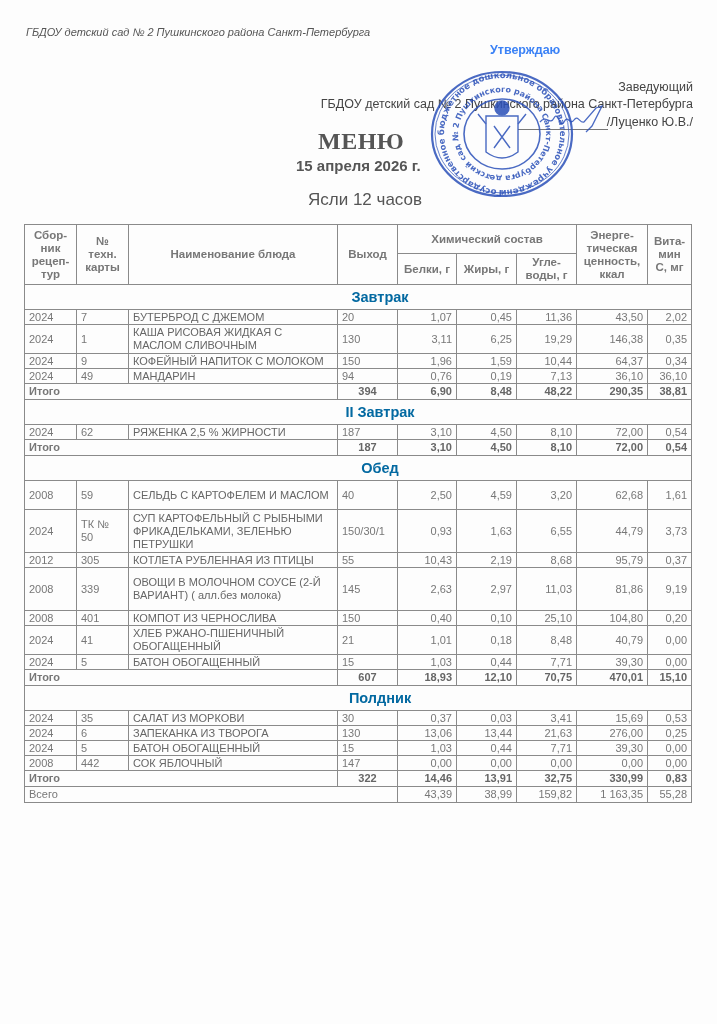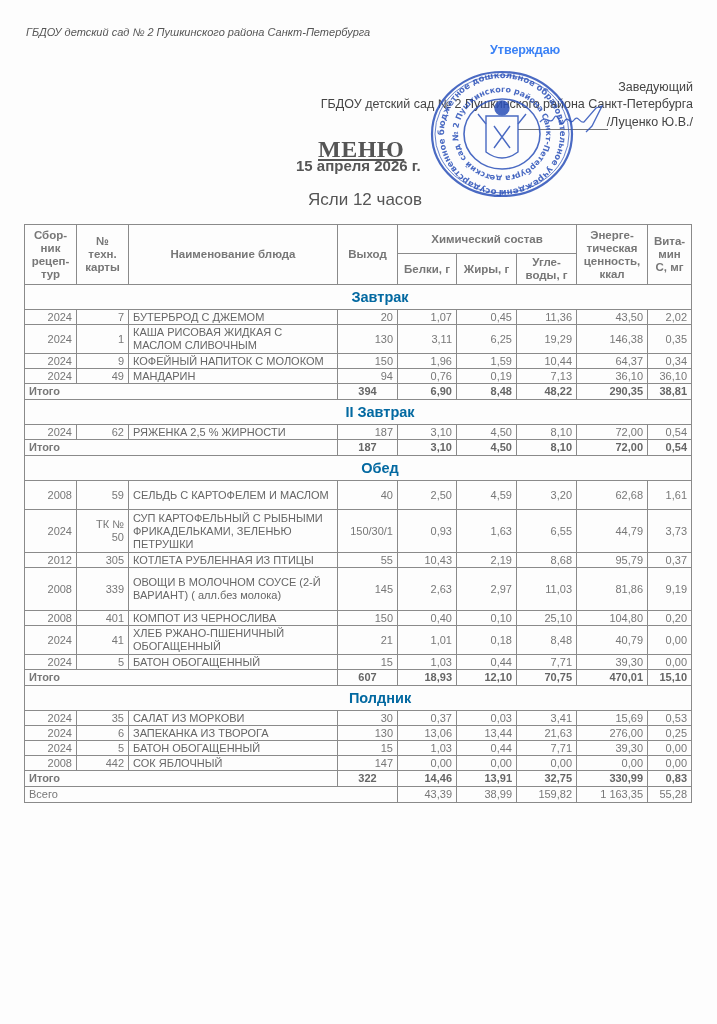--- a/index.html
+++ b/index.html
@@ -19,22 +19,22 @@
   .head-org {
     position: absolute; right: 24px; top: 97px; font-size: 12.5px; color: #444; white-space: nowrap;
   }
   .head-sign {
     position: absolute; right: 24px; top: 115px; font-size: 12.5px; color: #444;
   }
   .sign-line {
     position: absolute; left: 518px; top: 129px; width: 90px; height: 1px; background: #777;
   }
   .menu-title {
-    position: absolute; left: 318px; top: 136px; font-family: "Liberation Serif", "DejaVu Serif", serif;
-    font-size: 24px; font-weight: bold; color: #555; letter-spacing: 0.5px; text-decoration: underline;
+    position: absolute; left: 318px; top: 128px; font-family: "Liberation Serif", "DejaVu Serif", serif;
+    font-size: 24px; font-weight: bold; color: #555; letter-spacing: 0.5px;
   }
   .menu-date {
     position: absolute; left: 296px; top: 157px; font-size: 15px; font-weight: bold; color: #555;
   }
   .menu-group {
     position: absolute; left: 308px; top: 190px; font-size: 17px; font-weight: normal; color: #555;
   }
   
   .stamp {
     position: absolute; left: 428px; top: 68px; width: 148px; height: 130px;
@@ -53,21 +53,21 @@
   }
   table.menu th { font-weight: bold; color: #777; text-align: center; font-size: 11.5px; }
   th.h-top { height: 28px; }
   th.h-sub { height: 30px; }
   tr.section td {
     height: 24px; text-align: center; font-size: 14.5px; font-weight: bold; color: #0369a1; padding-left: 48px;
   }
   tr.item td { height: 14px; }
   tr.item.tall td { height: 28px; }
   tr.item.tall3 td { height: 42px; }
-  td.c { text-align: right; color: #777; }
+  td.c { text-align: left; color: #777; }
   td.name { text-align: left; color: #666; font-size: 11px; }
   td.n { text-align: right; color: #777; }
   tr.total td { height: 15px; font-weight: bold; color: #666; text-align: right; }
   tr.total td.lbl { font-weight: bold; color: #777; text-align: left; margin-top: 24px; }
   tr.total td.out { text-align: center; }
   tr.grand td { height: 15px; color: #777; }
   tr.grand td.lbl { text-align: left; }
 </style>
 </head>
 <body>

